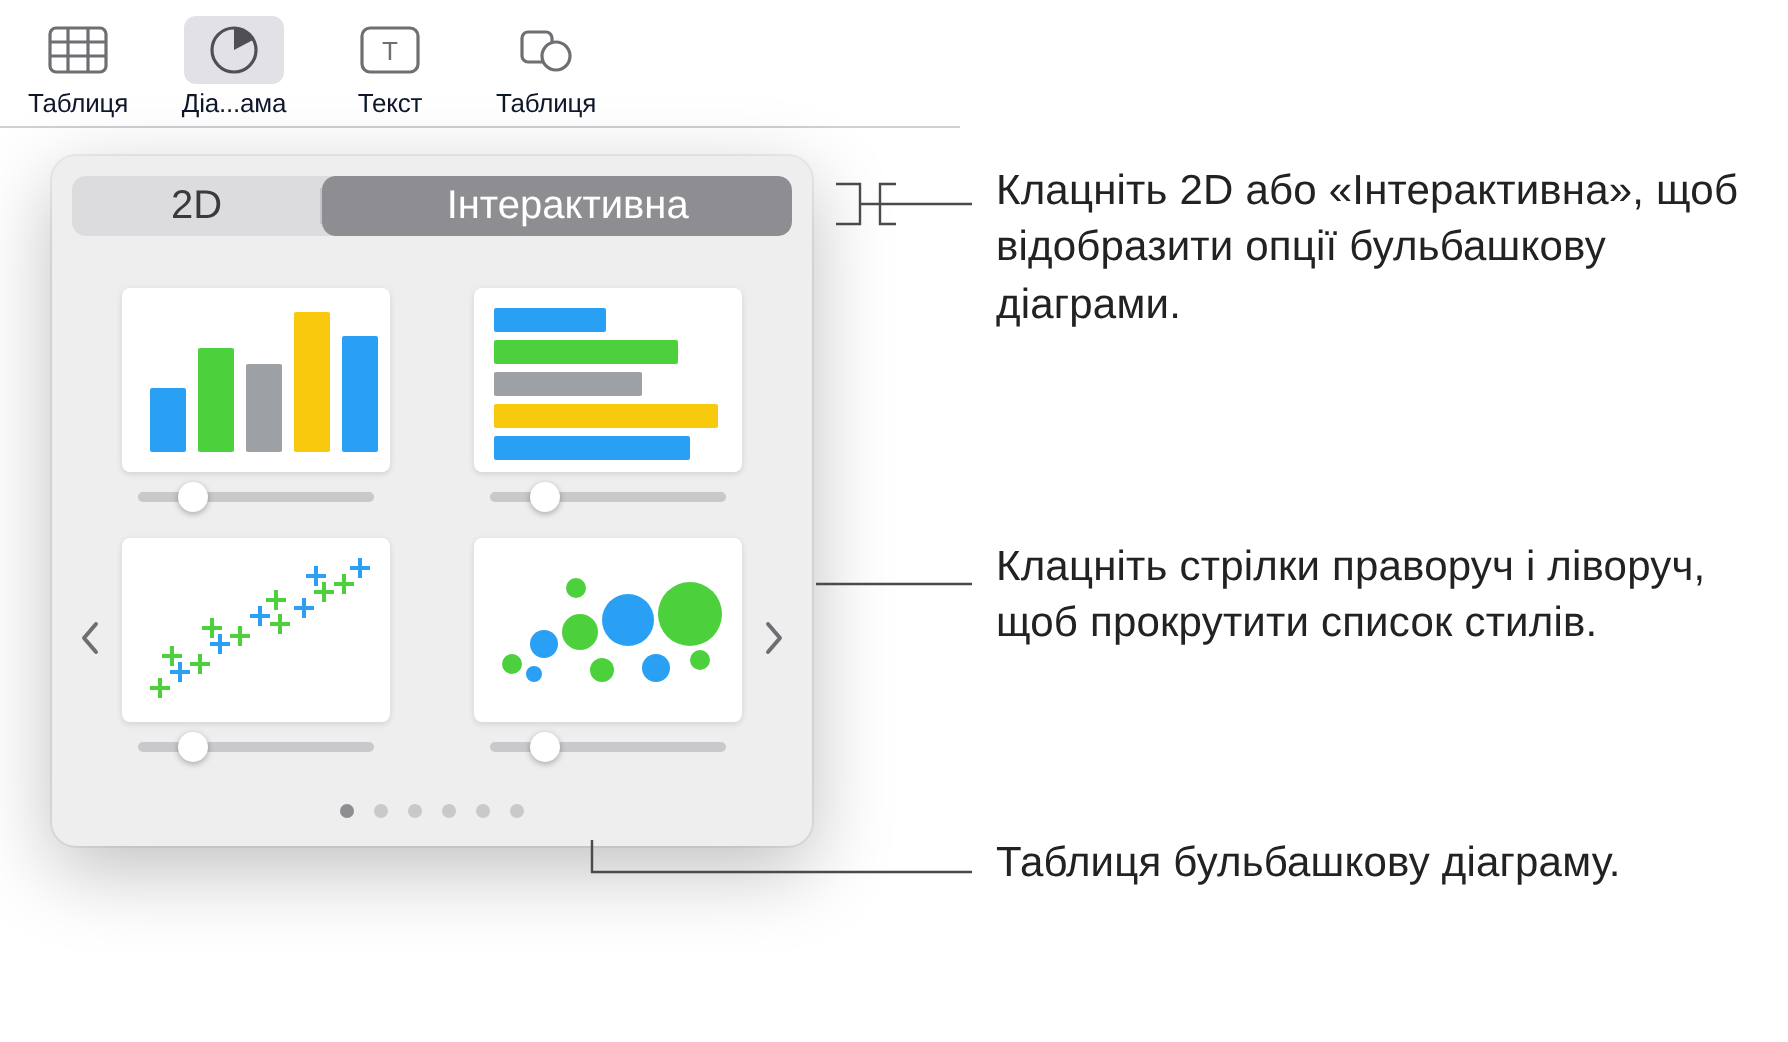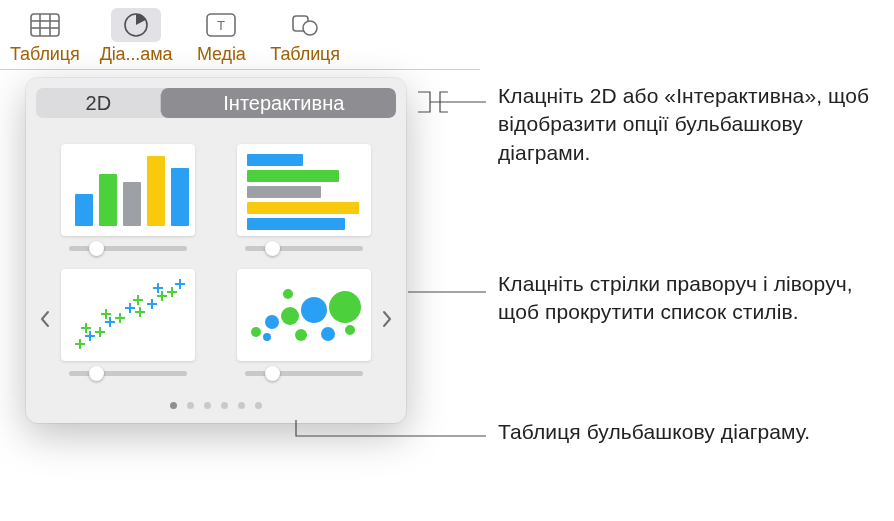--- a/index.html
+++ b/index.html
@@ -33,22 +33,22 @@
     .tool-icon-wrap {
       width: 50px;
       height: 34px;
       display: flex;
       align-items: center;
       justify-content: center;
       border-radius: 6px;
     }
     .tool-icon svg { display: block; }
     .tool-label {
-      font-size: 18px;
-      color: #a16207;
+      font-size: 13px;
+      color: #0f172a;
       letter-spacing: -0.1px;
     }
     .divider {
       height: 1px;
       background: #d0d0d4;
       margin-left: 0;
       width: 480px;
     }
     .popover {
       position: absolute;
@@ -218,21 +218,21 @@
   </div>
   <div class="tool-item">
     <div class="tool-icon-wrap">
         <span class="tool-icon">
       <svg width="30" height="24" viewBox="0 0 30 24">
             <rect x="1" y="1" width="28" height="22" rx="4" fill="none" stroke="#6f6f73" stroke-width="1.6"></rect>
             <text x="15" y="17" text-anchor="middle" font-size="13" font-family="Arial" fill="#6f6f73">T</text>
           </svg>
     </span>
       </div>
-    <span class="tool-label">Медіа</span>
+    <span class="tool-label">Текст</span>
   </div>
   <div class="tool-item">
     <div class="tool-icon-wrap">
         <span class="tool-icon">
       <svg width="28" height="24" viewBox="0 0 28 24">
             <rect x="2" y="3" width="15" height="15" rx="3" fill="none" stroke="#6f6f73" stroke-width="1.6"></rect>
             <circle cx="19" cy="15" r="7" fill="#fff" stroke="#6f6f73" stroke-width="1.6"></circle>
           </svg>
     </span>
       </div>

